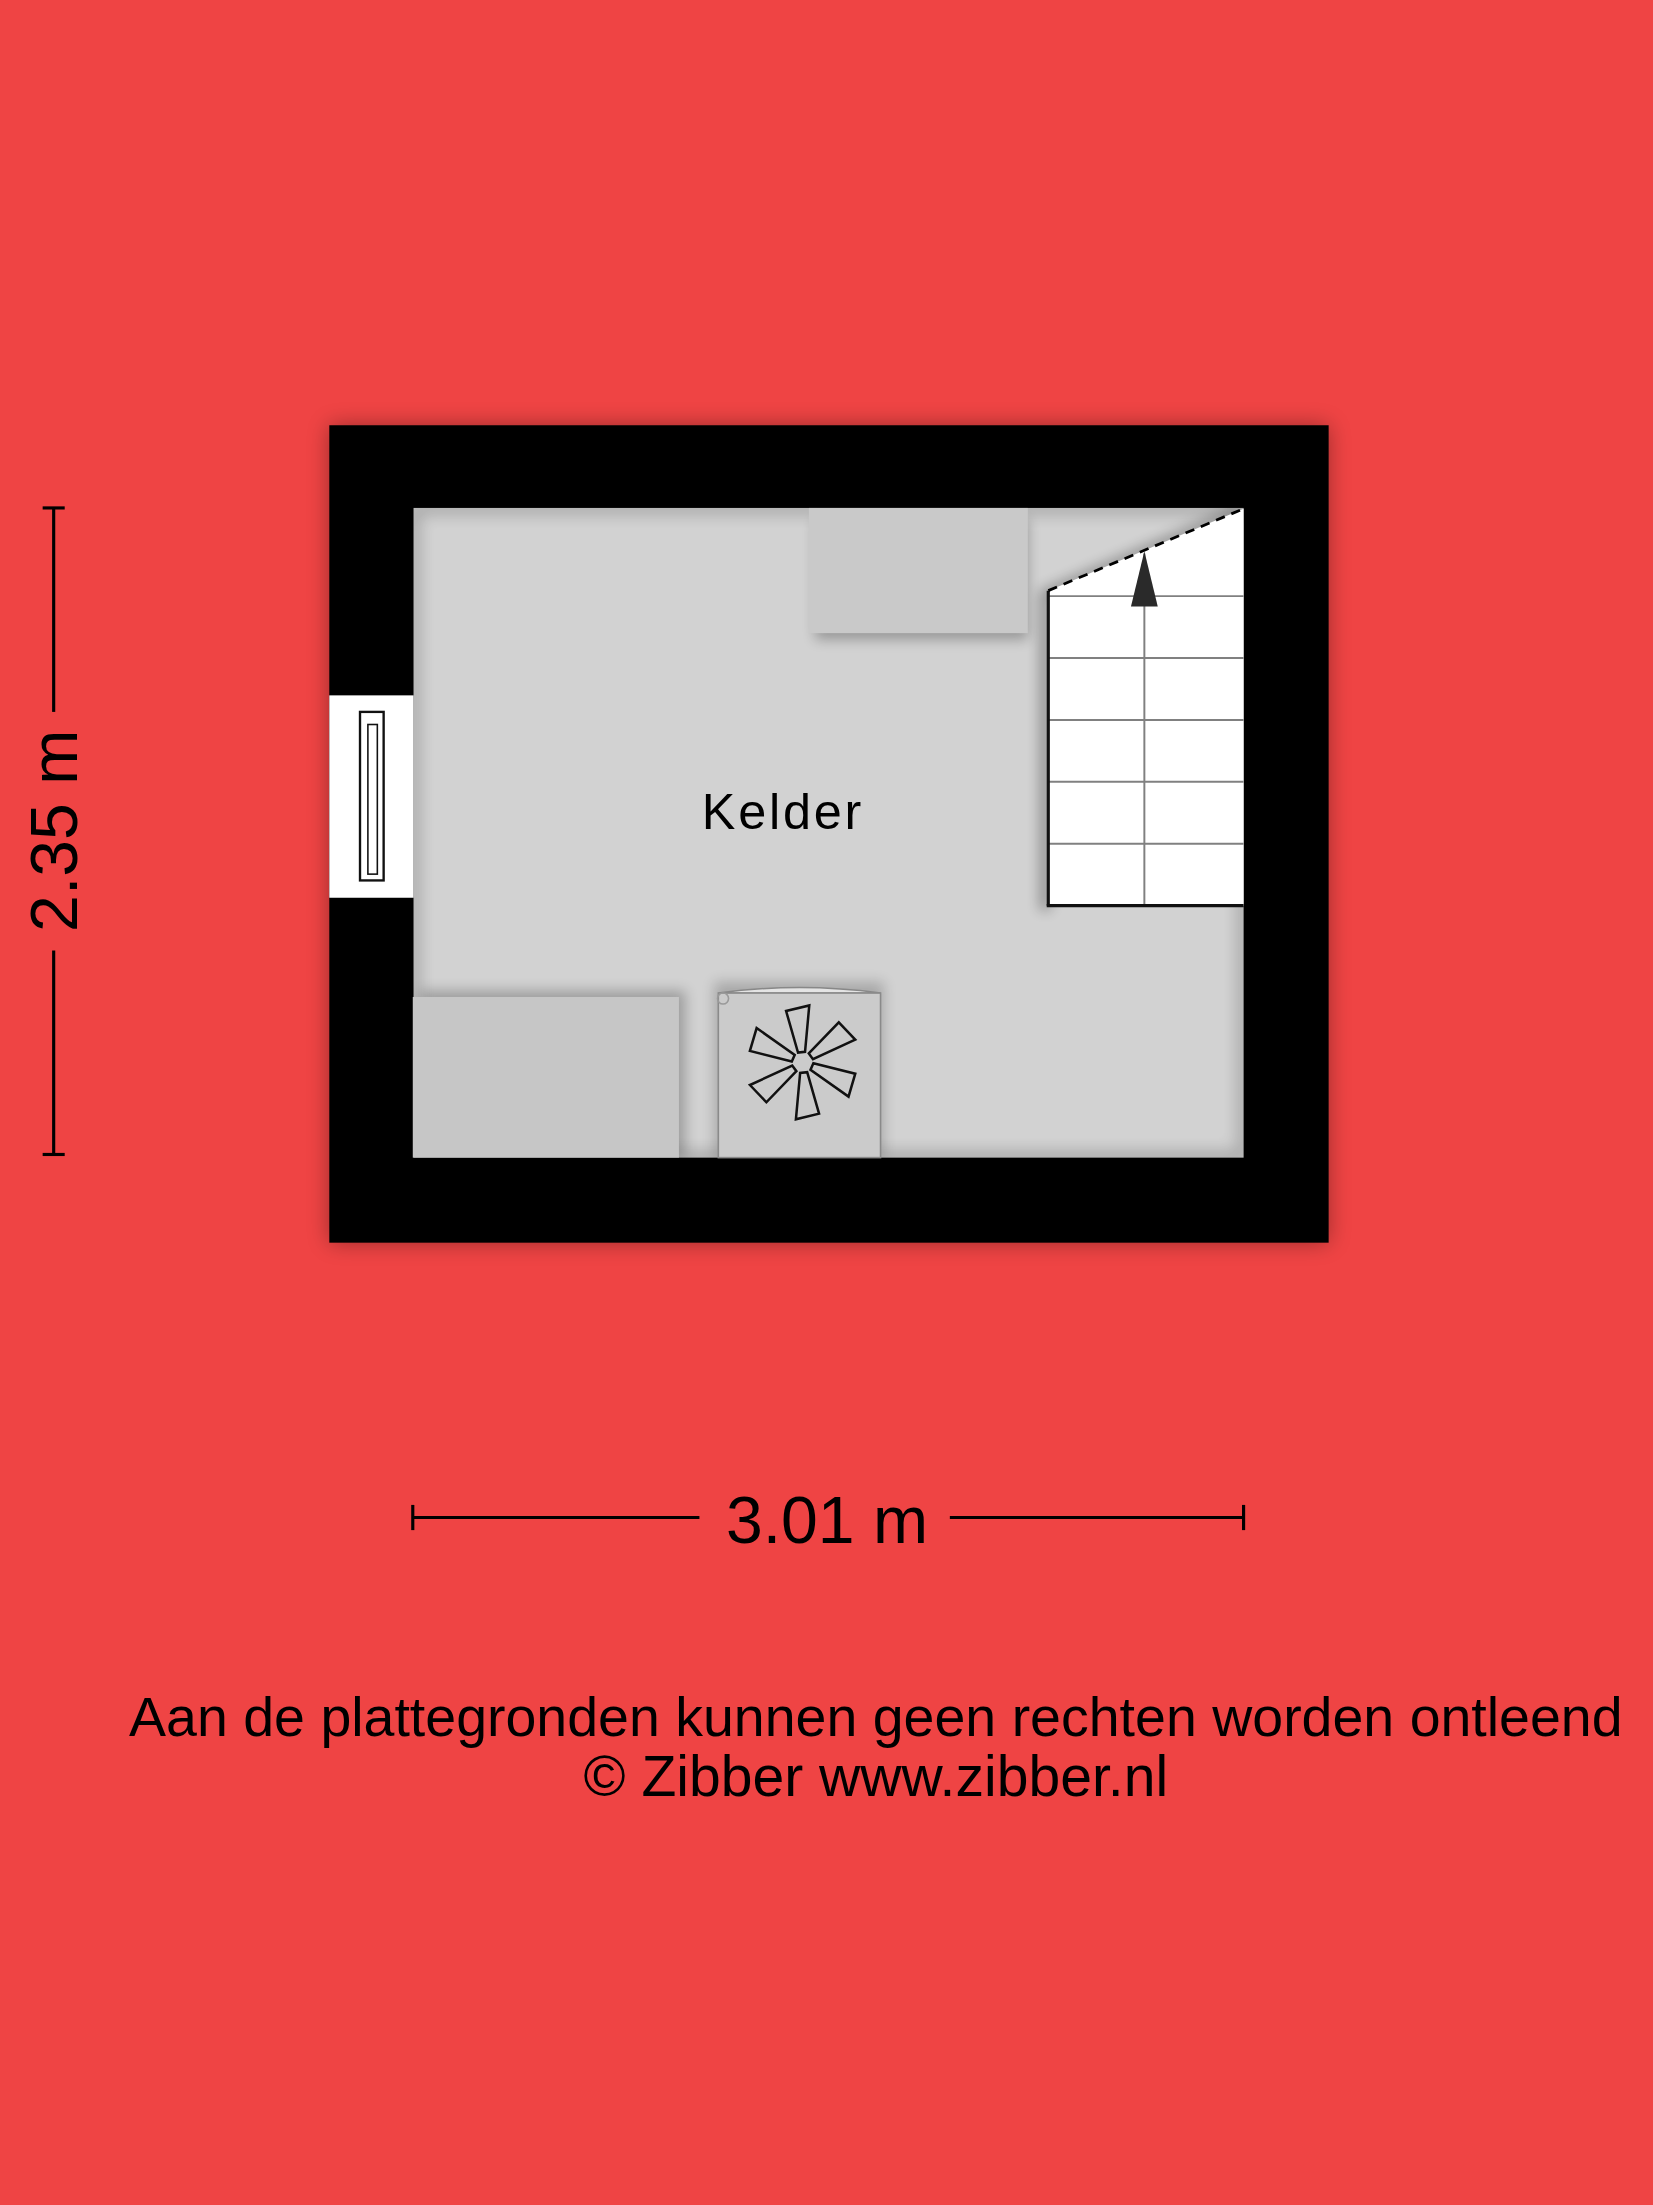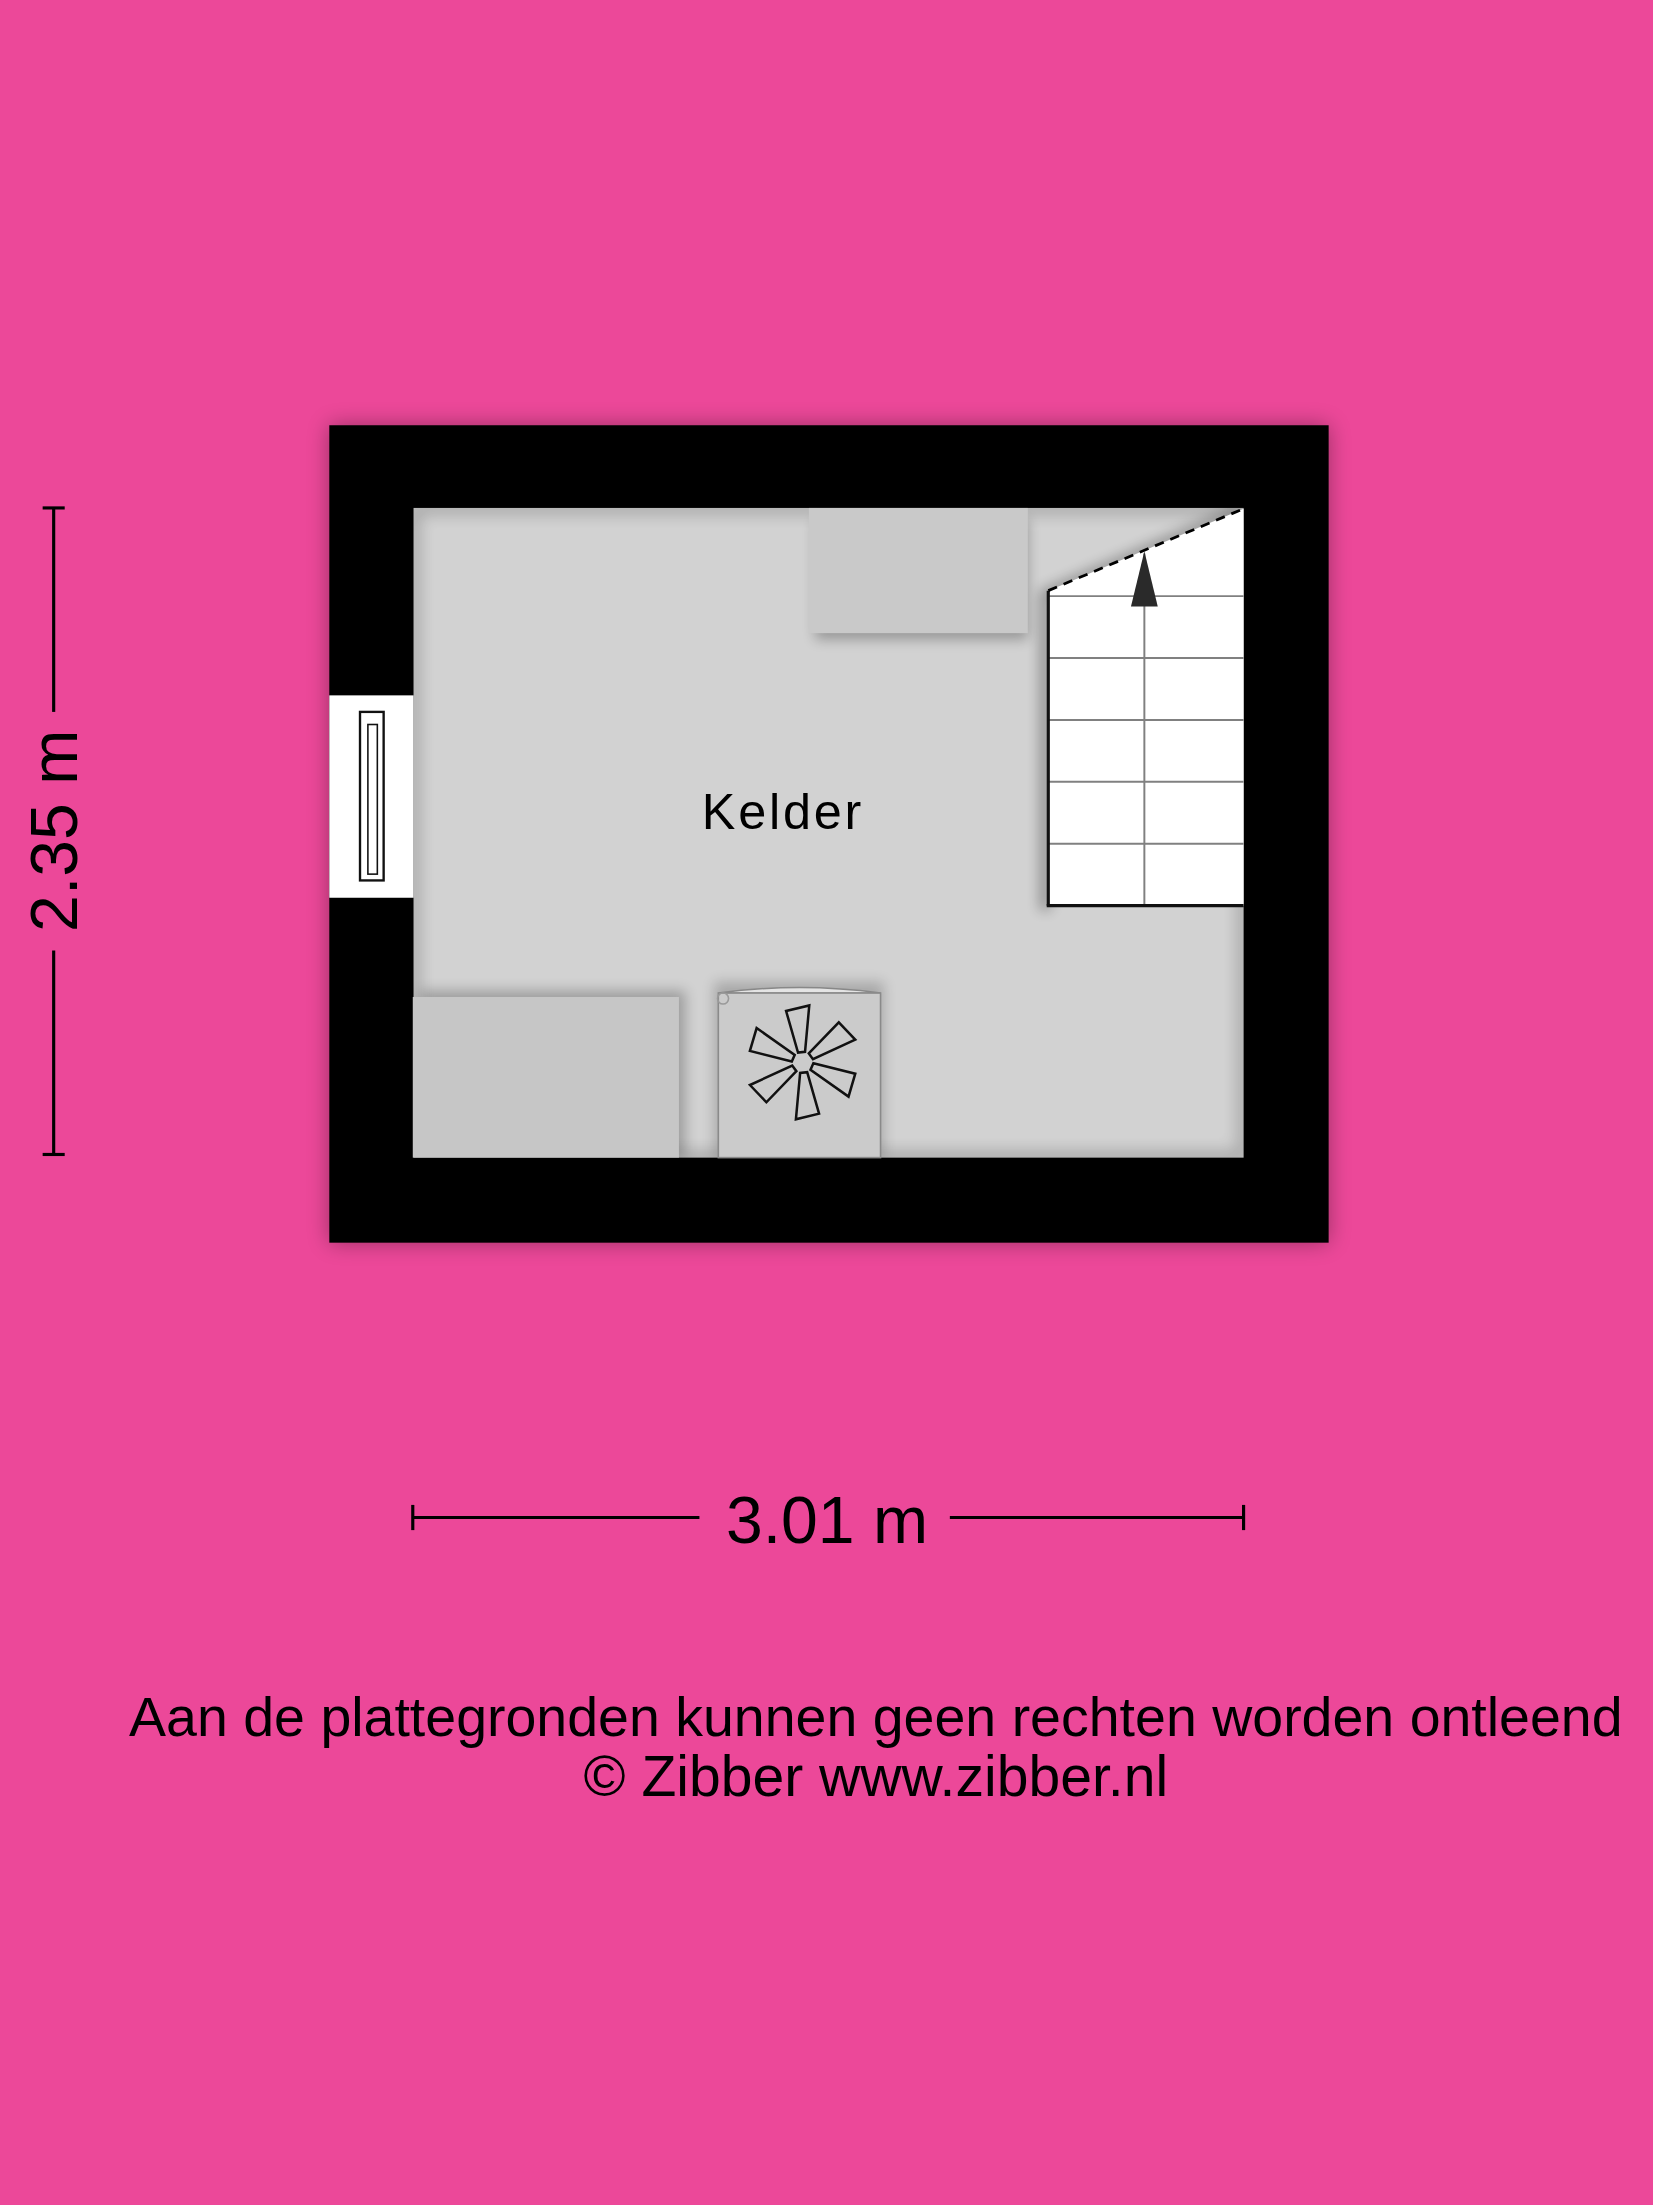--- a/index.html
+++ b/index.html
@@ -1,16 +1,16 @@
 <!DOCTYPE html>
 <html style="font-size:12.6px"><head>
 <meta charset="utf-8">
 <style>
 html,body{margin:0;padding:0;background:#ffffff;}
-#page{width:1654px;height:2205px;position:relative;background:#ec4899;}
+#page{width:1654px;height:2205px;position:relative;background:#ef4444;}
 text{font-family:"Liberation Sans",sans-serif;fill:#000000;}
 </style>
 </head>
 <body>
 <div id="page">
 <svg width="1654" height="2205" viewBox="0 0 2100 2800" xmlns="http://www.w3.org/2000/svg">
 <defs>
   <filter id="b14" x="-20%" y="-20%" width="140%" height="140%">
           <feGaussianBlur stdDeviation="14"></feGaussianBlur>
         </filter>

